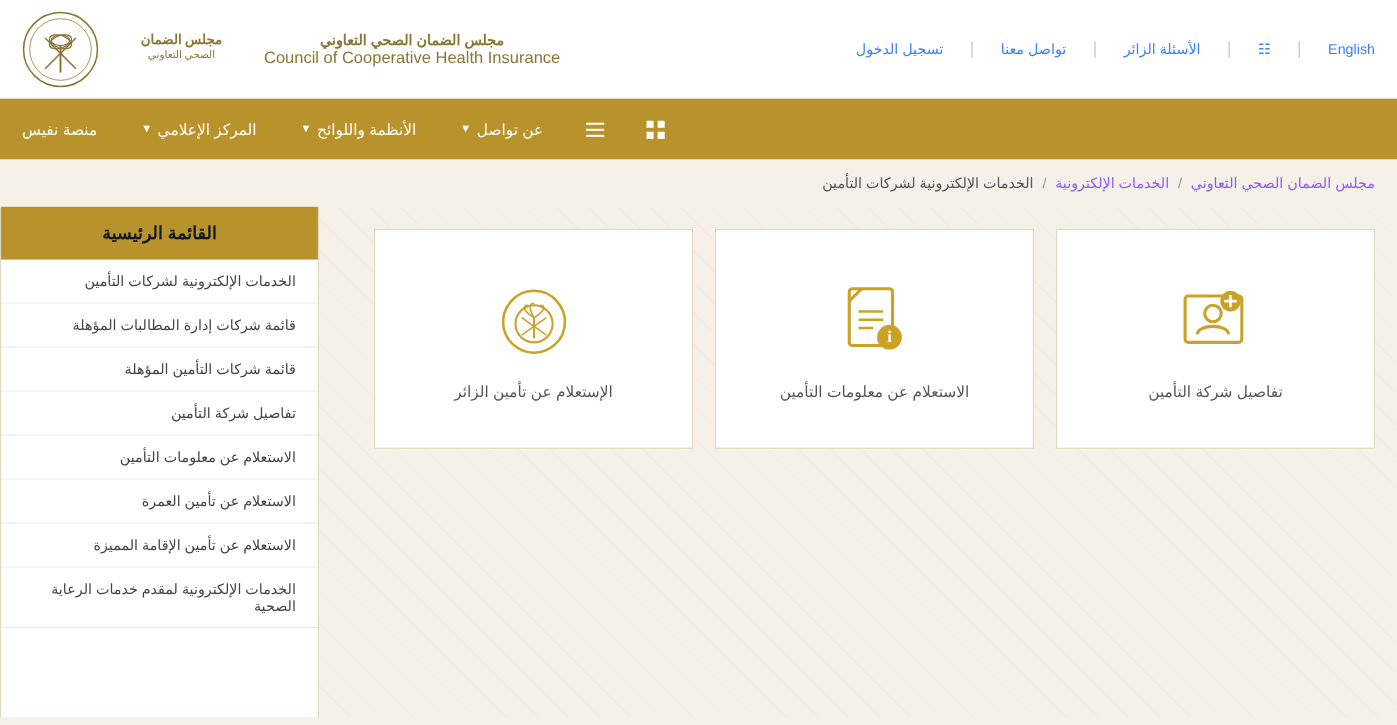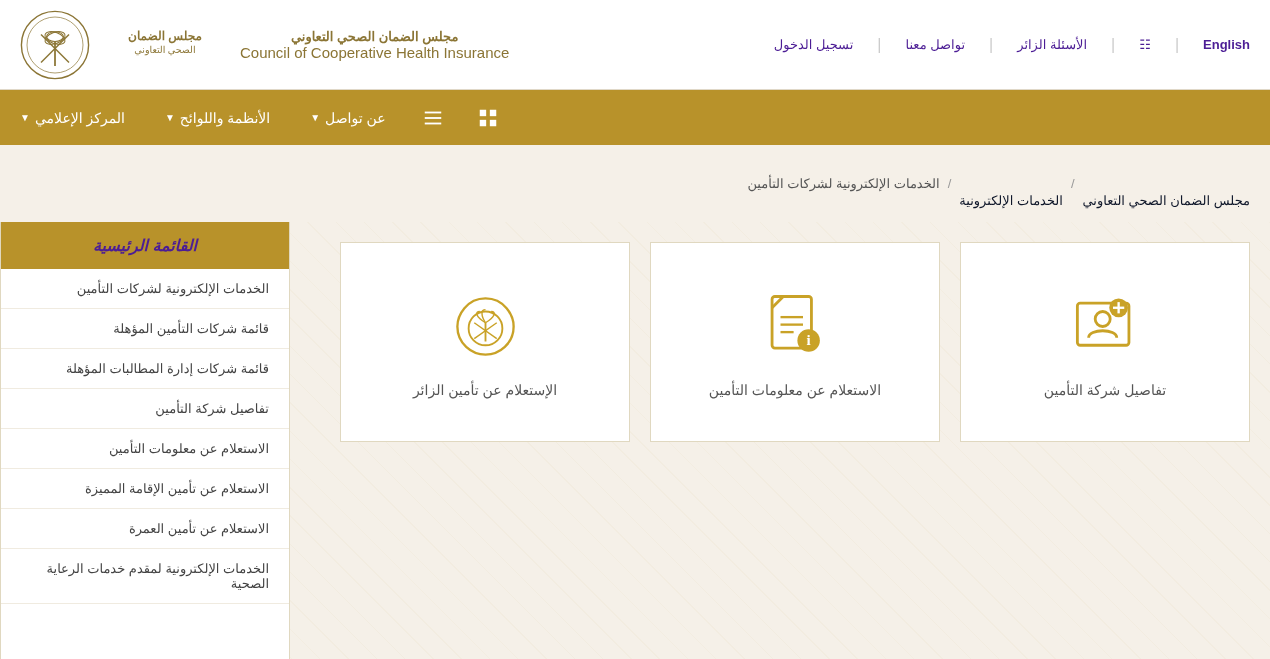--- a/index.html
+++ b/index.html
@@ -14,32 +14,32 @@
       justify-content: space-between;
       padding: 0 20px;
       height: 90px;
     }
     .top-header-left {
       display: flex;
       align-items: center;
       gap: 24px;
     }
     .top-header-left a, .top-header-left span {
-      color: #4c1d95;
+      color: #3b82f6;
       font-size: 13px;
       cursor: pointer;
       text-decoration: none;
     }
     .top-header-left .divider {
       color: #ccc;
       font-size: 16px;
     }
     .english-link {
       color: #7a6a2a;
-      font-weight: bold;
+      font-weight: normal;
       font-size: 14px;
     }
     .sitemap-icon {
       color: #7a6a2a;
       font-size: 18px;
     }
     .logo-area {
       display: flex;
       align-items: center;
       gap: 10px;
@@ -105,23 +105,22 @@
     }
     .breadcrumb-content {
       width: calc(100% - 300px);
       display: flex;
       align-items: center;
       gap: 8px;
       font-size: 13px;
       color: #555;
     }
     .breadcrumb-content .bc-link {
-      color: #0f172a;
-      cursor: pointer;
-      margin-top: 34px;
+      color: #8b5cf6;
+      cursor: pointer;
     }
     .breadcrumb-content .bc-sep {
       color: #999;
     }
     .breadcrumb-content .bc-current {
       color: #555;
     }
 
     
     .main-layout {
@@ -173,26 +172,25 @@
 
     
     .sidebar {
       width: 290px;
       background: #fff;
       border-right: 1px solid #e0d8c0;
       border-left: 1px solid #e0d8c0;
     }
     .sidebar-title {
       background: #b8922a;
-      color: #4c1d95;
+      color: #0f172a;
       text-align: center;
       padding: 14px 24px;
       font-size: 16px;
       font-weight: bold;
-      font-style: italic;
     }
     .sidebar-item {
       padding: 12px 20px;
       font-size: 13px;
       color: #444;
       border-bottom: 1px solid #f0ebe0;
       cursor: pointer;
       text-align: right;
     }
 
@@ -273,20 +271,23 @@
     <span class="arrow">▼</span>
   </div>
   <div class="nav-item">
     <span>الأنظمة واللوائح</span>
     <span class="arrow">▼</span>
   </div>
   <div class="nav-item">
     <span>المركز الإعلامي</span>
     <span class="arrow">▼</span>
   </div>
+  <div class="nav-item">
+    <span>منصة نفيس</span>
+  </div>
 </nav>
 
 <div class="breadcrumb-bar">
   <div class="breadcrumb-content">
     <span class="bc-link">مجلس الضمان الصحي التعاوني</span>
     <span class="bc-sep">/</span>
     <span class="bc-link">الخدمات الإلكترونية</span>
     <span class="bc-sep">/</span>
     <span class="bc-current">الخدمات الإلكترونية لشركات التأمين</span>
   </div>
@@ -352,22 +353,22 @@
       </div>
       <div class="service-card-label">الإستعلام عن تأمين الزائر</div>
     </div>
 
   </div>
 
   <aside class="sidebar">
     <div class="sidebar-title">القائمة الرئيسية</div>
 
     <div class="sidebar-item">الخدمات الإلكترونية لشركات التأمين</div>
+    <div class="sidebar-item">قائمة شركات إدارة المطالبات المؤهلة</div>
     <div class="sidebar-item">قائمة شركات التأمين المؤهلة</div>
-    <div class="sidebar-item">قائمة شركات إدارة المطالبات المؤهلة</div>
     <div class="sidebar-item">تفاصيل شركة التأمين</div>
     <div class="sidebar-item">الاستعلام عن معلومات التأمين</div>
+    <div class="sidebar-item">الاستعلام عن تأمين العمرة</div>
     <div class="sidebar-item">الاستعلام عن تأمين الإقامة المميزة</div>
-    <div class="sidebar-item">الاستعلام عن تأمين العمرة</div>
     <div class="sidebar-item">الخدمات الإلكترونية لمقدم خدمات الرعاية الصحية</div>
   </aside>
 
 </div>
 
 </body></html>

